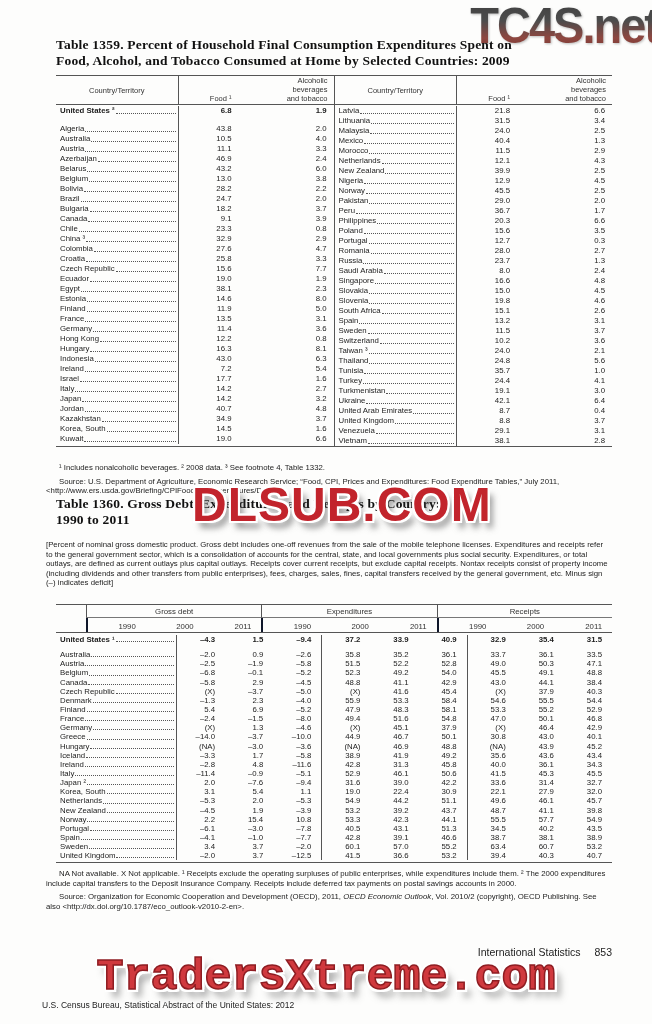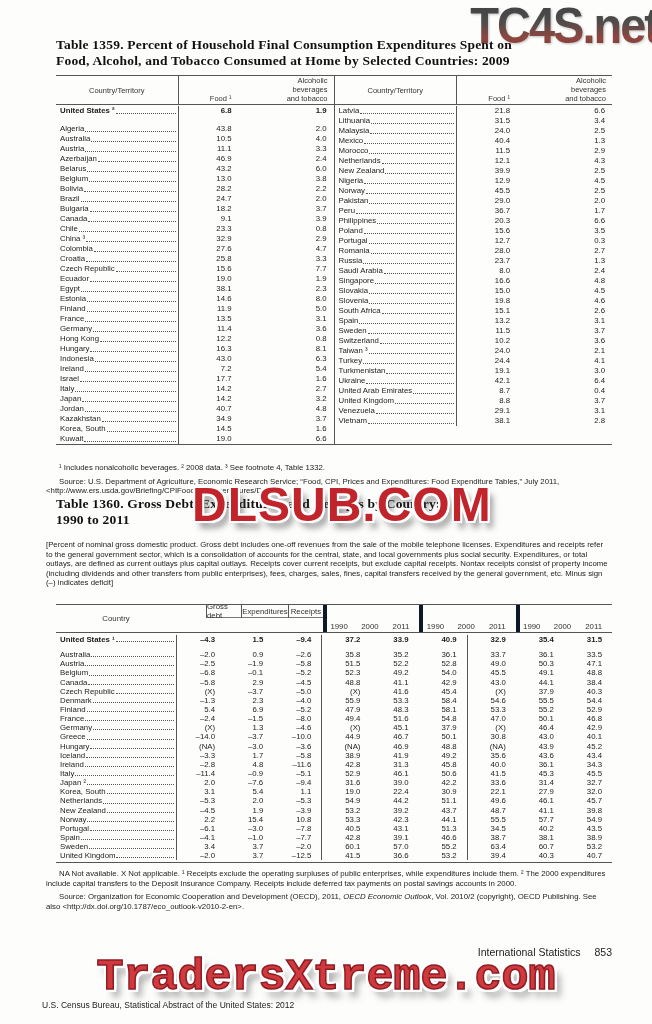--- a/index.html
+++ b/index.html
@@ -31,25 +31,25 @@
   .note{position:absolute;left:42px;width:572px;font-size:7.8px;line-height:9.6px;color:#222;}
   .note p{margin:4px;text-indent:13px;}
   #fn1359{top:459px;}
   #intro1360{top:536px;}
   #intro1360 p{text-indent:0;}
   #fn1360{top:865px;}
   
   #t1360{position:absolute;left:56px;top:604px;width:556px;border-top:1px solid #555;border-bottom:1px solid #555;font-size:7.8px;}
   .hd1360{display:flex;border-bottom:1px solid #555;height:27px;color:#333;}
   .hd-country{width:120px;display:flex;align-items:center;justify-content:center;}
-  .hd-groups{flex:1;display:flex;flex-direction:row;padding-left:30px;}
+  .hd-groups{flex:1;display:flex;flex-direction:column;padding-left:30px;}
   .grp-row{display:flex;height:13px;}
   .grp-cell{flex:1;border-left:1px solid #555;border-bottom:1px solid #777;display:flex;align-items:center;justify-content:center;}
   .yr-row{display:flex;flex:1;}
-  .yr-grp{flex:1;display:flex;border-left:4px solid #0f172a;align-items:flex-end;}
+  .yr-grp{flex:1;display:flex;border-left:2px solid #0f172a;align-items:flex-end;}
   .yr{flex:1;text-align:right;padding:0 10px 1px 0;box-sizing:border-box;}
   .tb1360{padding:2px 0 2px;}
   .r2{display:flex;height:9.15px;line-height:9.15px;}
   .r2 .c{width:120px;display:flex;padding-left:4px;box-sizing:border-box;overflow:hidden;white-space:nowrap;}
   .r2 .g{flex:1;display:flex;border-left:1px solid #555;}
   .r2 .v{flex:1;text-align:right;padding-right:10px;box-sizing:border-box;}
   .r2.bold{font-weight:bold;}
   .r2.gap{height:6px;}
   
   #footer-section{position:absolute;right:40px;top:946px;font-size:10.5px;color:#222;}
@@ -568,20 +568,36 @@
           <div class="r">
             <div class="c">
               <span>Taiwan ³</span>
               <span class="leader"></span>
             </div>
             <div class="f">24.0</div>
             <div class="a">2.1</div>
           </div>
           <div class="r">
             <div class="c">
+              <span>Thailand</span>
+              <span class="leader"></span>
+            </div>
+            <div class="f">24.8</div>
+            <div class="a">5.6</div>
+          </div>
+          <div class="r">
+            <div class="c">
+              <span>Tunisia</span>
+              <span class="leader"></span>
+            </div>
+            <div class="f">35.7</div>
+            <div class="a">1.0</div>
+          </div>
+          <div class="r">
+            <div class="c">
               <span>Turkey</span>
               <span class="leader"></span>
             </div>
             <div class="f">24.4</div>
             <div class="a">4.1</div>
           </div>
           <div class="r">
             <div class="c">
               <span>Turkmenistan</span>
               <span class="leader"></span>
@@ -642,21 +658,20 @@
     <div>Table 1360. Gross Debt, Expenditures, and Receipts by Country:</div>
     <div>1990 to 2011</div>
   </div>
 
   <div class="note" id="intro1360">
     <p>[Percent of nominal gross domestic product. Gross debt includes one-off revenues from the sale of the mobile telephone licenses. Expenditures and receipts refer to the general government sector, which is a consolidation of accounts for the central, state, and local governments plus social security. Expenditures, or total outlays, are defined as current outlays plus capital outlays. Receipts cover current receipts, but exclude capital receipts. Nontax receipts consist of property income (including dividends and other transfers from public enterprises), fees, charges, sales, fines, capital transfers received by the general government, etc. Minus sign (–) indicates deficit]</p>
   </div>
 
   <div id="t1360">
     <div class="hd1360">
-      <div class="hd-country">Country</div>
       <div class="hd-groups">
         <div class="grp-row" id="t1360-groups">
             <div class="grp-cell">Gross debt</div>
             <div class="grp-cell">Expenditures</div>
             <div class="grp-cell">Receipts</div>
           </div>
         <div class="yr-row" id="t1360-years">
             <div class="yr-grp">
               <span class="yr">1990</span>
               <span class="yr">2000</span>

